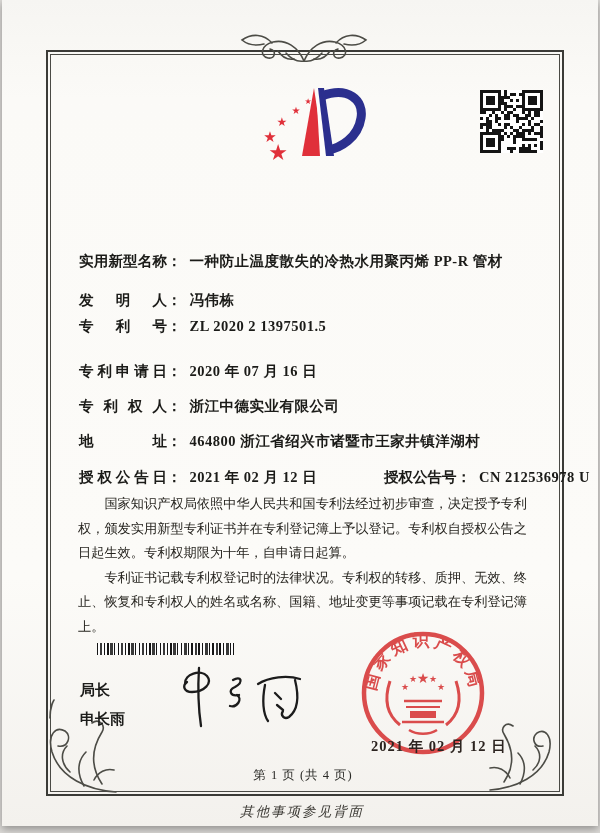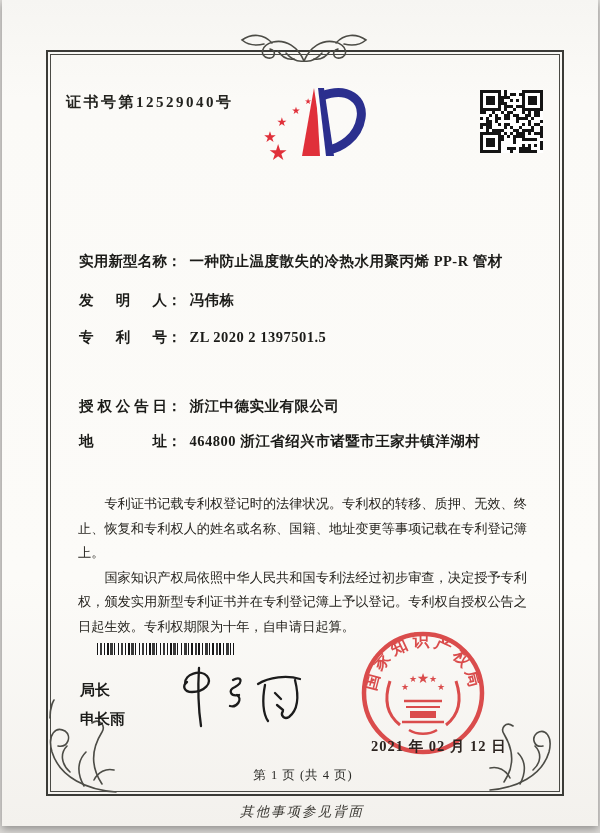--- a/index.html
+++ b/index.html
@@ -105,21 +105,20 @@
   <div class="ornament" style="left:482px;top:702px;width:80px;height:92px;transform:scaleX(-1);">
     <svg viewBox="0 0 80 92" width="80" height="92">
       <path d="M74,88 C48,86 22,74 15,50 C11,34 19,26 27,31 C33,36 30,46 21,44"></path>
       <path d="M60,80 C49,64 51,47 60,32 C64,26 58,19 51,24"></path>
       <path d="M31,68 C23,61 22,51 29,44"></path>
       <path d="M44,82 C37,69 39,58 46,51"></path>
       <path d="M54,76 C58,68 66,64 74,66"></path>
     </svg>
   </div>
 
-  <div class="cert-no">证书号第12529040号</div>
 
   <div class="logo">
     <svg viewBox="0 0 118 84" width="118" height="84">
       <g fill="#e0303a">
         <text x="30" y="76" font-size="22" text-anchor="middle">★</text>
         <text x="22" y="58" font-size="15" text-anchor="middle">★</text>
         <text x="34" y="42" font-size="12" text-anchor="middle">★</text>
         <text x="48" y="30" font-size="10" text-anchor="middle">★</text>
         <text x="60" y="20" font-size="8" text-anchor="middle">★</text>
       </g>
@@ -364,33 +363,40 @@
       <div class="cell" style="left: 54px; top: 60px;"></div>
     </div>
 
 
   <div class="field" style="top:291px">
     <span class="flabel">发明人</span><span class="fcolon">：</span><span class="fvalue">冯伟栋</span>
   </div>
   <div class="field" style="top:252px">
     <span class="flabel">实用新型名称</span><span class="fcolon">：</span><span class="fvalue">一种防止温度散失的冷热水用聚丙烯 PP-R 管材</span>
   </div>
-  <div class="field" style="top:328px">
+  <div class="field" style="top:317px">
     <span class="flabel">专利号</span><span class="fcolon">：</span><span class="fvalue">ZL 2020 2 1397501.5</span>
   </div>
+  <div class="field" style="top:362px">
+    <span class="flabel">专利申请日</span><span class="fcolon">：</span><span class="fvalue">2020 年 07 月 16 日</span>
+  </div>
   <div class="field" style="top:397px">
-    <span class="flabel">授权公告日</span><span class="fcolon">：</span><span class="fvalue">浙江中德实业有限公司</span>
+    <span class="flabel">专利权人</span><span class="fcolon">：</span><span class="fvalue">浙江中德实业有限公司</span>
   </div>
   <div class="field" style="top:432px">
     <span class="flabel">地址</span><span class="fcolon">：</span><span class="fvalue">464800 浙江省绍兴市诸暨市王家井镇洋湖村</span>
   </div>
+  <div class="field" style="top:468px;width:460px;">
+    <span class="flabel">授权公告日</span><span class="fcolon">：</span><span class="fvalue">2021 年 02 月 12 日</span>
+    <span class="fpair2"><span>授权公告号</span><span class="fcolon">：</span><span class="fvalue">CN 212536978 U</span></span>
+  </div>
 
   <div class="body-text">
+    <p>国家知识产权局依照中华人民共和国专利法经过初步审查，决定授予专利权，颁发实用新型专利证书并在专利登记簿上予以登记。专利权自授权公告之日起生效。专利权期限为十年，自申请日起算。</p>
     <p>专利证书记载专利权登记时的法律状况。专利权的转移、质押、无效、终止、恢复和专利权人的姓名或名称、国籍、地址变更等事项记载在专利登记簿上。</p>
-    <p>国家知识产权局依照中华人民共和国专利法经过初步审查，决定授予专利权，颁发实用新型专利证书并在专利登记簿上予以登记。专利权自授权公告之日起生效。专利权期限为十年，自申请日起算。</p>
   </div>
 
   <div class="barcode"></div>
 
   <div class="director-title">局长</div>
   <div class="director-name">申长雨</div>
 
   <div class="signature">
     <svg class="sig-svg" viewBox="0 0 145 70" width="145" height="70">
       <path d="M29,6 C28,22 28,44 31,64"></path>

